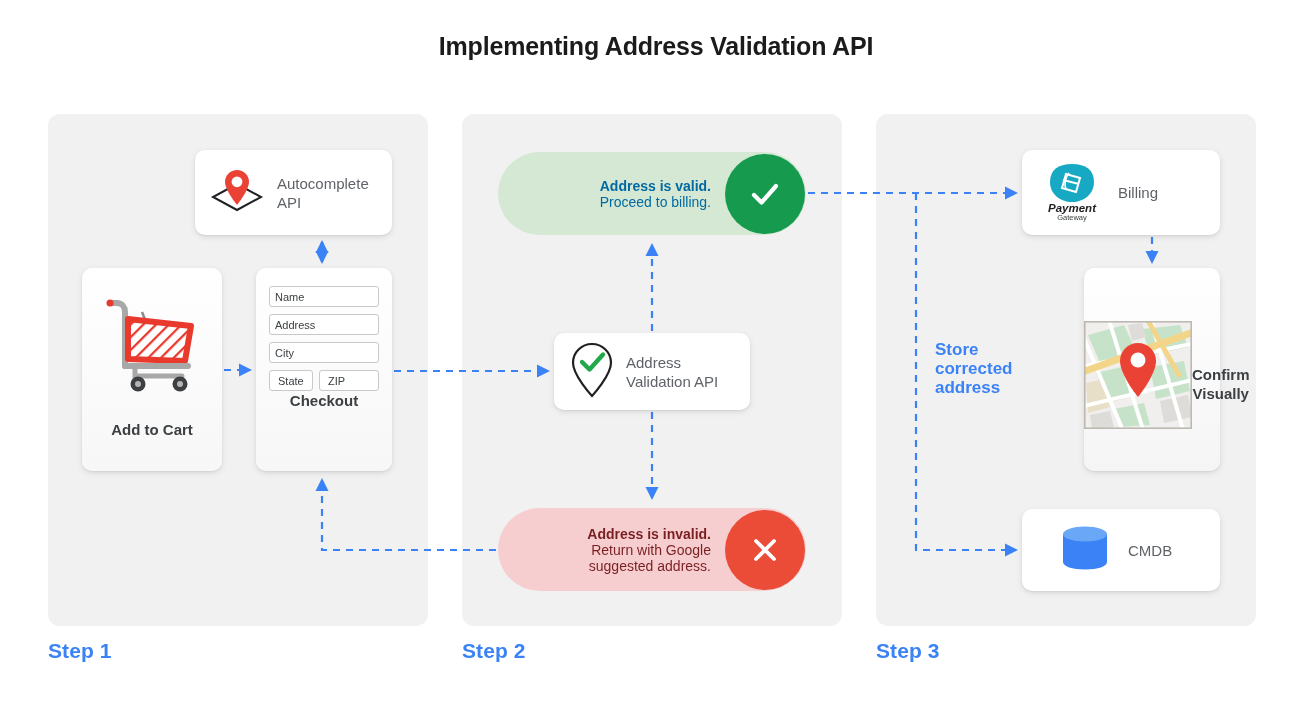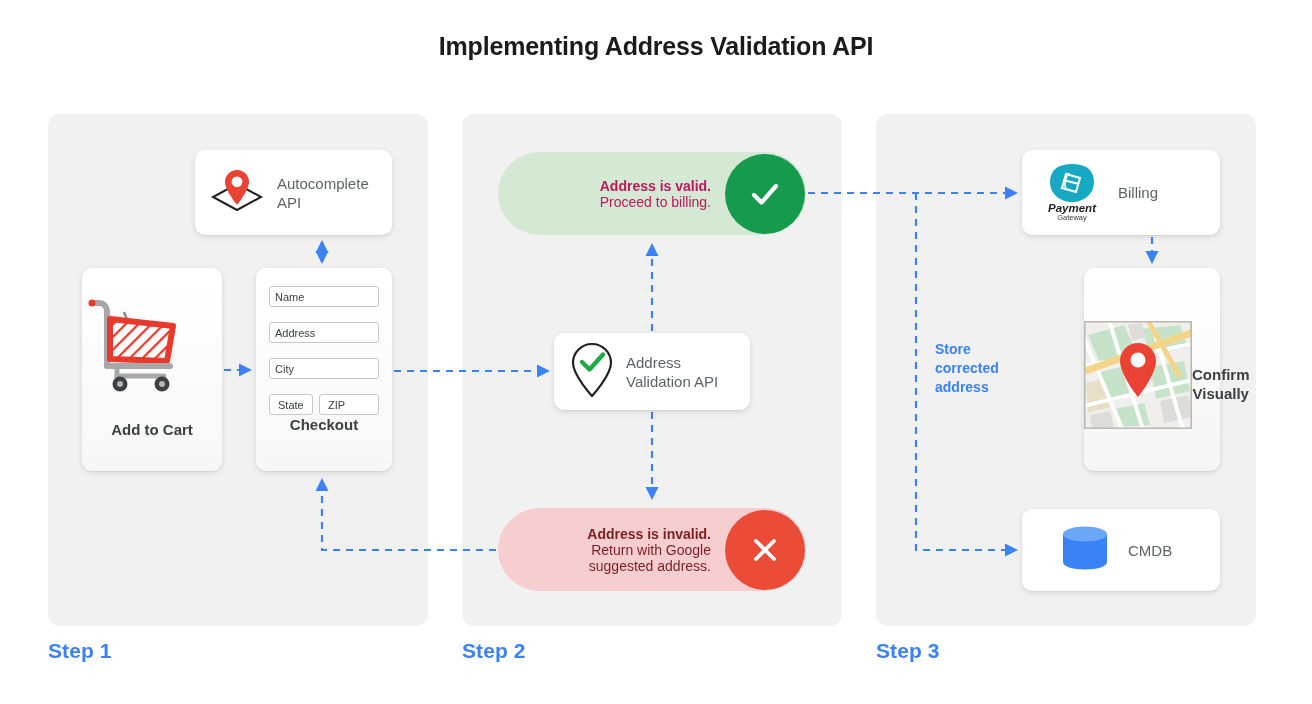--- a/index.html
+++ b/index.html
@@ -61,40 +61,40 @@
   
   #autocomplete-card {
     left: 195px; top: 150px; width: 197px; height: 85px;
     display: flex; align-items: center; padding-left: 14px; gap: 12px;
   }
   #autocomplete-card .card-label { white-space: pre-line; }
 
   
   #addtocart-card {
     left: 82px; top: 268px; width: 140px; height: 203px;
-    display: flex; flex-direction: column; 
+    display: flex; flex-direction: column; align-items: center;
     justify-content: flex-start; padding-top: 22px;
     background: linear-gradient(180deg,#ffffff 0%, #f7f7f7 100%);
   }
   #addtocart-card .card-title-dark { margin-top: 22px; }
 
   
   #checkout-card {
     left: 256px; top: 268px; width: 136px; height: 203px;
     display: flex; flex-direction: column; align-items: center;
     padding-top: 18px;
     background: linear-gradient(180deg,#ffffff 0%, #f7f7f7 100%);
   }
   .form-field {
     width: 110px; height: 21px;
     border: 1px solid #c8c8c8; border-radius: 3px;
     background: #fff;
     font-size: 11px; color: #3c4043;
     display: flex; align-items: center; padding-left: 5px;
-    margin-bottom: 15px;
+    margin-bottom: 7px;
   }
   .form-row { display: flex; gap: 6px; width: 110px; }
   .form-row .form-field { margin-bottom: 0; padding-left: 8px; }
   .ff-state { width: 44px; }
   .ff-zip { width: 60px; }
   #checkout-card .card-title-dark { }
 
   
   .pill {
     position: absolute;
@@ -105,21 +105,21 @@
     left: 498px; top: 152px; width: 308px; height: 83px;
     background: #d4e8d4;
   }
   #invalid-pill {
     left: 498px; top: 508px; width: 308px; height: 83px;
     background: #f7ced0;
   }
   .pill-text { text-align: right; padding-right: 14px; }
   .pill-text .line-strong { font-weight: bold; font-size: 14px; }
   .pill-text .line { font-size: 14px; }
-  #valid-pill .pill-text { color: #be185d; }
+  #valid-pill .pill-text { color: #0369a1; }
   #invalid-pill .pill-text { color: #7a1f21; }
   .pill-badge {
     width: 80px; height: 80px; border-radius: 50%;
     display: flex; align-items: center; justify-content: center;
     flex: 0 0 80px;
     margin-right: 1px;
   }
   #valid-badge { background: #169b4e; }
   #invalid-badge { background: #ea4c38; }
 
@@ -150,21 +150,21 @@
   
   #connectors {
     position: absolute; left: 0; top: 0;
     width: 1312px; height: 704px;
     pointer-events: none;
   }
 
   
   #store-note {
     position: absolute; left: 935px; top: 340px;
-    font-size: 14px; font-weight: bold; color: #3b82f6;
+    font-size: 17px; font-weight: bold; color: #3b82f6;
     line-height: 19px; white-space: pre-line;
   }
 
   
   .icon { display: block; }
 </style>
 </head>
 <body>
 
 <div id="stage">

